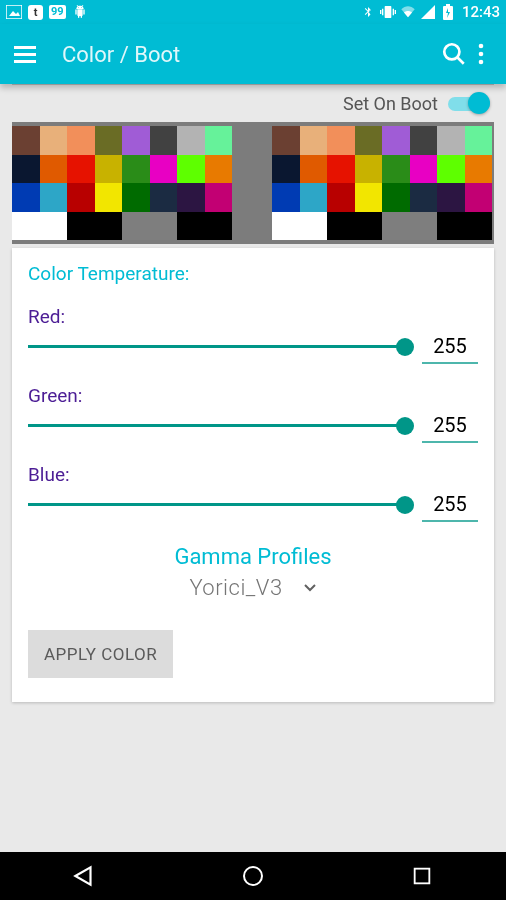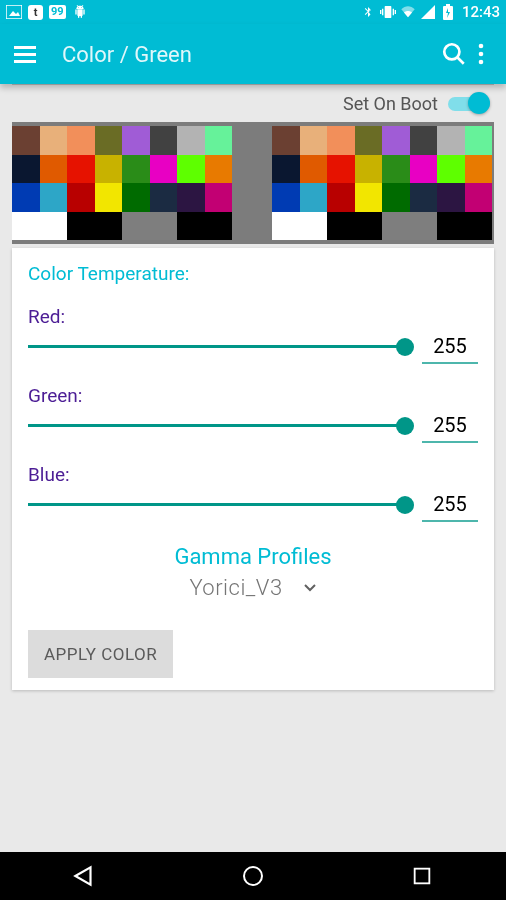--- a/index.html
+++ b/index.html
@@ -21,21 +21,21 @@
 .divider { height: 1px; background: #bdbdbd; }
 .boot-row { display: flex; justify-content: flex-end; align-items: center; gap: 10px; padding: 8px 4px 8px 0; }
 .boot-label { font-size: 18px; color: #555; margin-left: 23px; }
 .switch { position: relative; width: 42px; height: 20px; }
 .switch-track { position: absolute; inset: 0; top: 3px; height: 14px; border-radius: 10px; background: #80deea; }
 .switch-thumb { position: absolute; right: 0; top: -2px; width: 22px; height: 22px; border-radius: 50%; background: #00bcd4; box-shadow: 0 1px 3px rgba(0,0,0,0.3); }
 .color-strip { height: 122px; background: #7c7c7c; display: flex; padding: 4px 0; }
 .strip-half { width: 220px; display: grid; grid-template-columns: repeat(8, 1fr); grid-auto-rows: 1fr; gap: 0; }
 .strip-gap { width: 40px; }
 .swatch { width: 100%; height: 100%; }
-.card { background: #fff; margin: 4px 0 0 0; padding: 14px 16px 12px 16px; box-shadow: 0 1px 3px rgba(0,0,0,0.2); }
+.card { background: #fff; margin: 4px 0 0 0; padding: 14px 16px 24px 16px; box-shadow: 0 1px 3px rgba(0,0,0,0.2); }
 .card-header { color: #00bcd4; font-size: 19px; margin-bottom: 6px; }
 .slider-label { color: #4c1d95; font-size: 19px; margin-top: 20px; margin-bottom:2px;}
 .slider-row { display: flex; align-items: center; gap: 14px; }
 .slider { flex: 1; height: 32px; position: relative; }
 .slider-track { position: absolute; left: 0; right: 0; top: 14px; height: 3px; background: #009688; }
 .slider-thumb { position: absolute; right: -6px; top: 7px; width: 18px; height: 18px; border-radius: 50%; background: #009688; }
 .slider-value { width: 56px; font-size: 20px; color: #000000; text-align: center; border-bottom: 2px solid #4db6ac; padding: 4px 0; }
 .profiles-title { text-align: center; color: #00bcd4; font-size: 22px; margin-top: 22px; }
 .profile-row { display: flex; align-items: center; justify-content: center; gap: 20px; margin-top: 6px; }
 .profile-name { font-size: 22px; color: #757575; font-weight: 300; letter-spacing: 0.5px; }
@@ -98,21 +98,21 @@
     <span class="status-time">12:43</span>
   </div>
 </div>
 
 <div class="appbar">
   <div class="hamburger">
       <div></div>
       <div></div>
       <div></div>
     </div>
-  <div class="appbar-title">Color / Green</div>
+  <div class="appbar-title">Color / Boot</div>
   <div class="appbar-spacer"></div>
   <div class="appbar-icon">
     <svg width="26" height="26" viewBox="0 0 24 24" fill="none" stroke="#fff" stroke-width="2.5">
         <circle cx="10" cy="10" r="7"></circle>
         <line x1="15" y1="15" x2="21" y2="21"></line>
       </svg>
   </div>
   <div class="appbar-icon" style="width:22px;">
     <svg width="6" height="22" viewBox="0 0 6 22" fill="#fff">
         <circle cx="3" cy="3" r="2.3"></circle>

